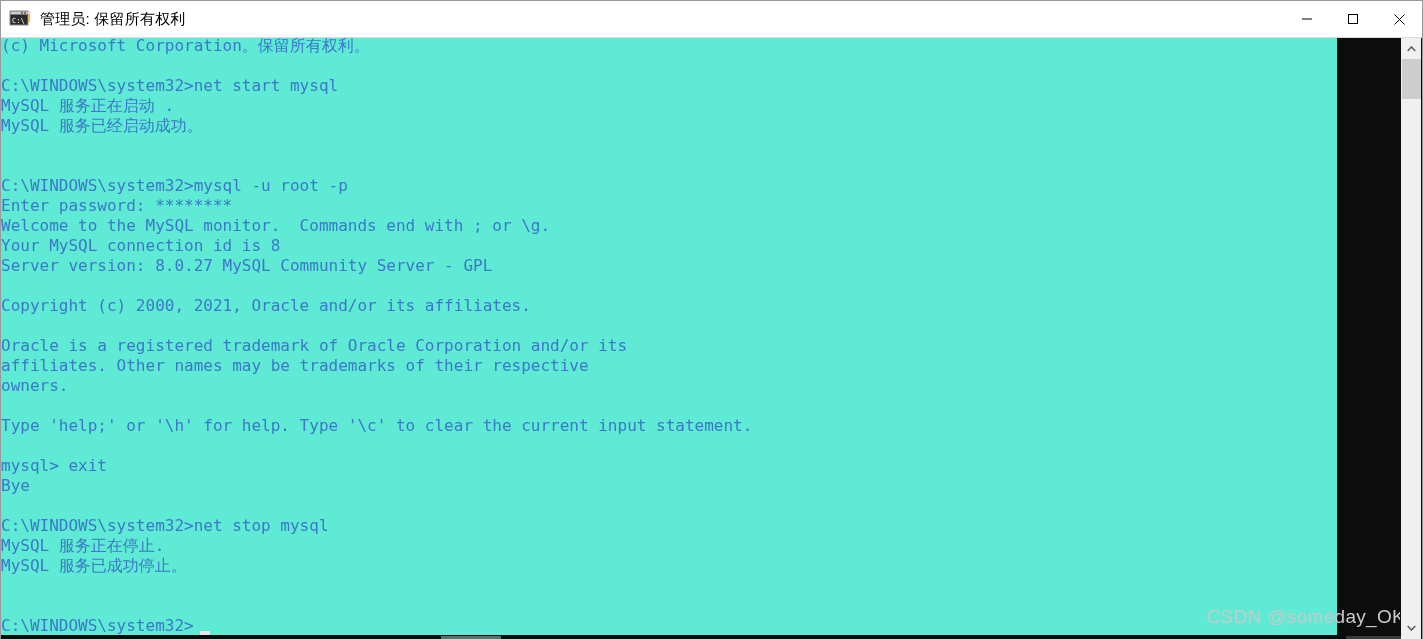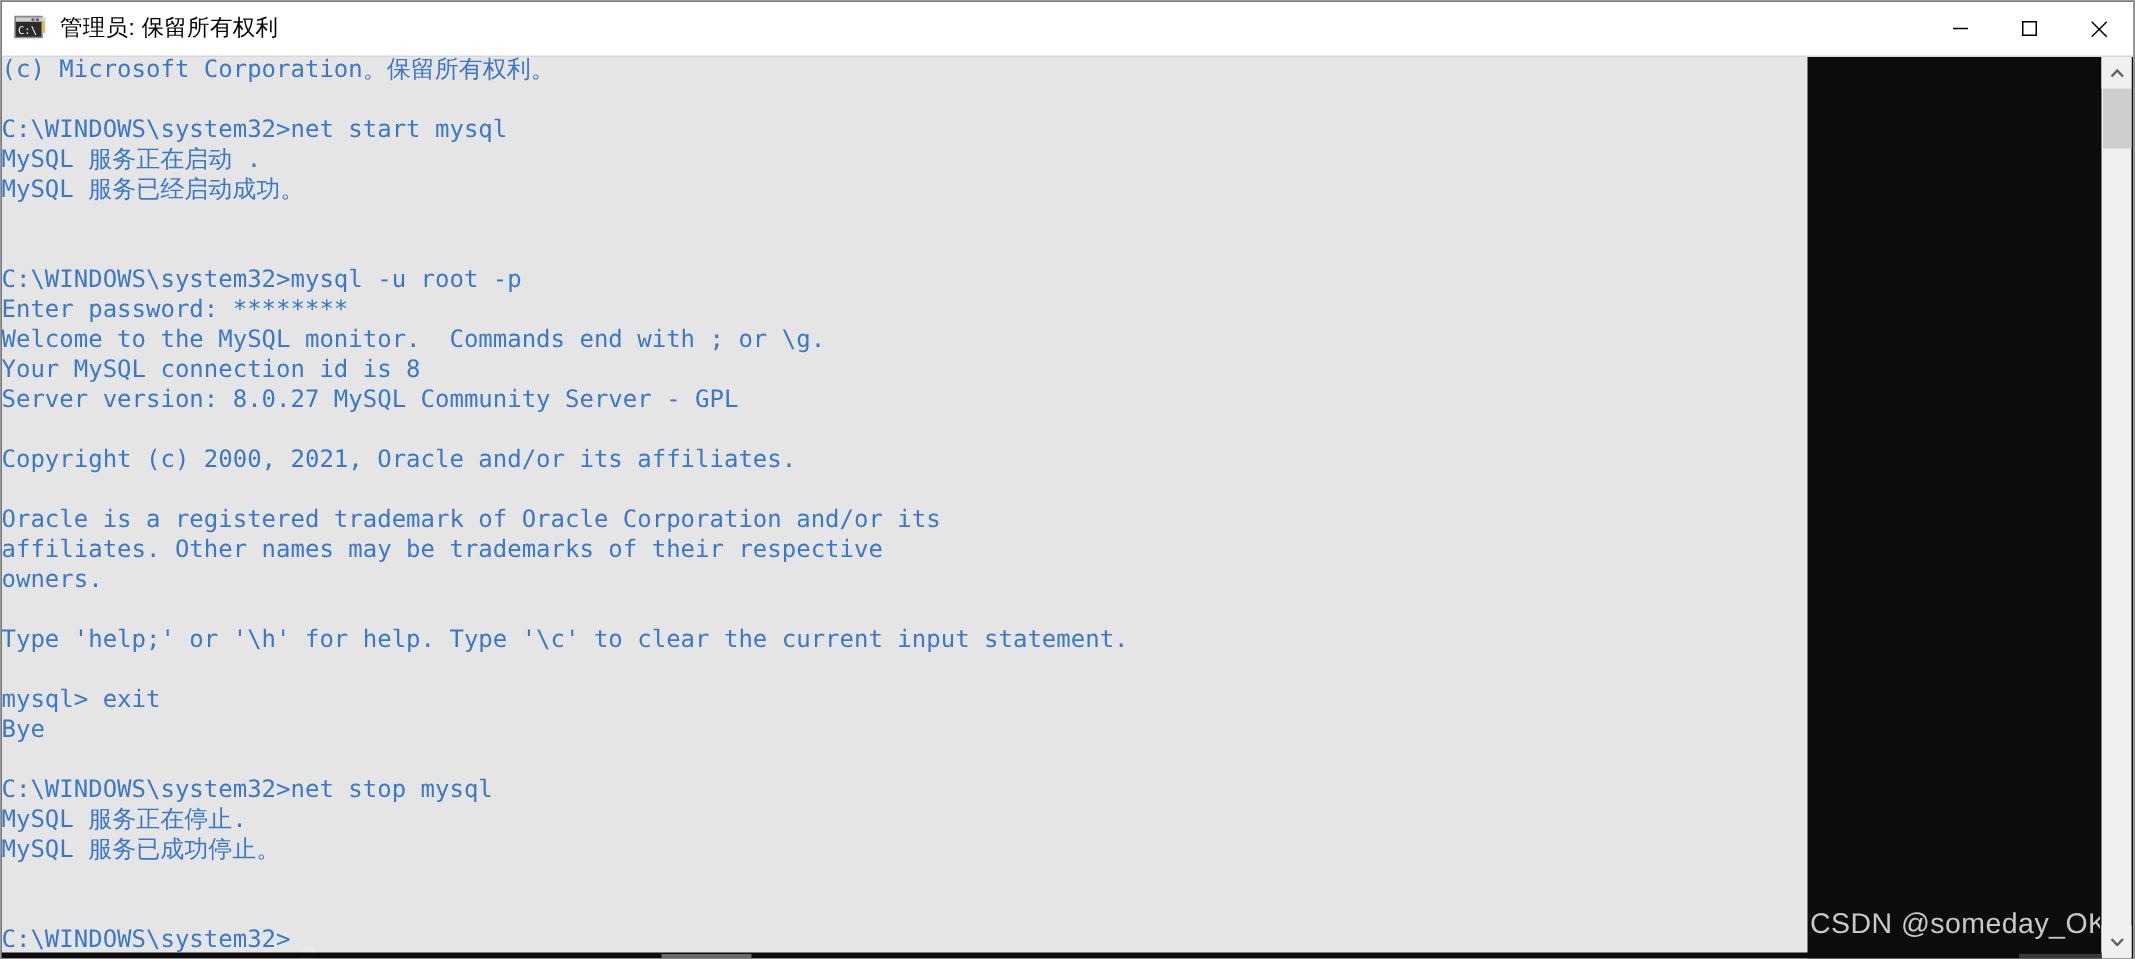--- a/index.html
+++ b/index.html
@@ -64,23 +64,23 @@
     background: transparent;
     flex: 0 0 auto;
   }
   .winbtn svg { display: block; }
 
   
   #console {
     position: absolute;
     left: 0;
     top: 37px;
-    width: 1204px;
+    width: 1336px;
     height: 602px;
-    background: #e5e5e5;
+    background: #5eead4;
     overflow: hidden;
   }
   #console-lines {
     position: absolute;
     left: 0;
     top: -2px;
     width: 1400px;
     font-family: "DejaVu Sans Mono", "Liberation Mono", monospace;
     font-size: 16px;
     line-height: 20px;

